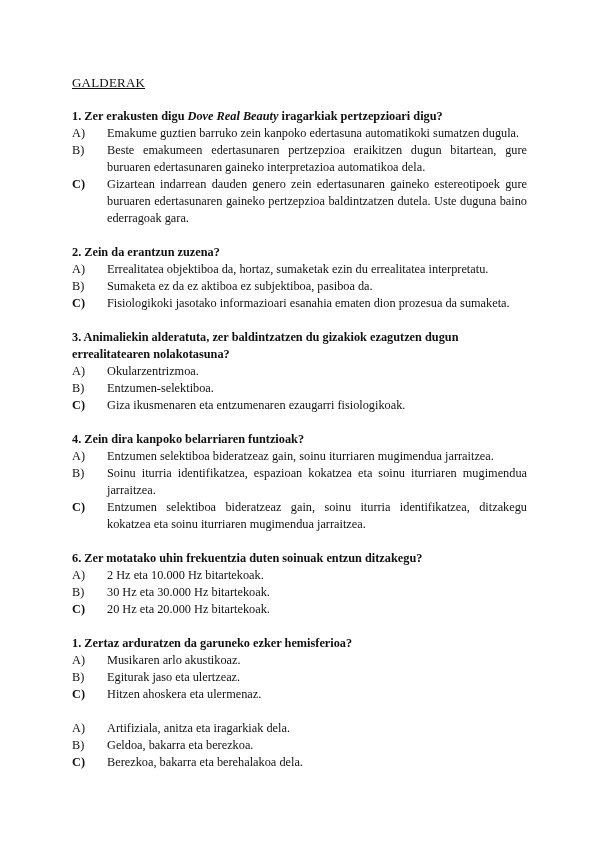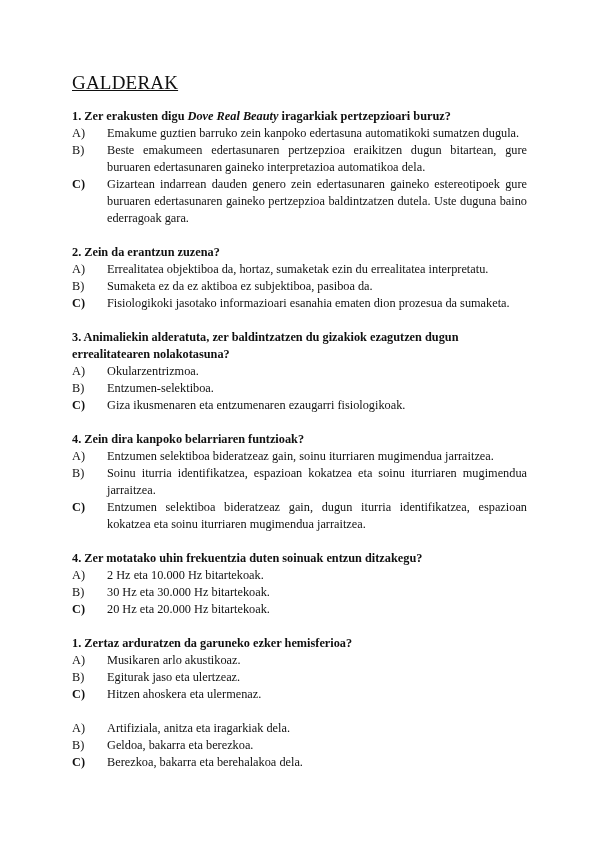--- a/index.html
+++ b/index.html
@@ -1,36 +1,36 @@
 <!DOCTYPE html>
 <html><head>
 <meta charset="utf-8">
 <style>
   html, body { margin: 0; padding: 0; background: #ffffff; }
   body { width: 600px; height: 848px; position: relative; overflow: hidden;
          font-family: "Liberation Serif", "DejaVu Serif", serif; color: #111; }
   .page { position: absolute; left: 72px; top: 74px; width: 455px; }
-  .title { font-size: 19px; font-weight: normal; text-decoration: underline;
+  .title { font-size: 13px; font-weight: normal; text-decoration: underline;
            margin: 0 0 16px 0; letter-spacing: 0.2px; line-height: 18px; }
   .question { margin: 0 0 17px 0; }
   .q-text { font-weight: bold; font-size: 12.3px; line-height: 17px; margin: 0; }
   .q-text i { font-weight: bold; }
   .option { display: flex; font-size: 12.3px; line-height: 17px; }
   .opt-label { width: 35px; flex: 0 0 35px; }
   .opt-label.bold { font-weight: bold; }
   .opt-text { flex: 1; text-align: justify; }
 </style>
 </head>
 <body>
 
 <div class="page">
   <h1 class="title">GALDERAK</h1>
 
   <div class="question">
-    <p class="q-text"><span>1. Zer erakusten digu </span><i>Dove Real Beauty</i><span> iragarkiak pertzepzioari buruz?</span></p>
+    <p class="q-text"><span>1. Zer erakusten digu </span><i>Dove Real Beauty</i><span> iragarkiak pertzepzioari digu?</span></p>
     <div class="option">
         <span class="opt-label">A)</span>
         <span class="opt-text">Emakume guztien barruko zein kanpoko edertasuna automatikoki sumatzen dugula.</span>
       </div>
     <div class="option">
         <span class="opt-label">B)</span>
         <span class="opt-text">Beste emakumeen edertasunaren pertzepzioa eraikitzen dugun bitartean, gure buruaren edertasunaren gaineko interpretazioa automatikoa dela.</span>
       </div>
     <div class="option">
         <span class="opt-label bold">C)</span>
@@ -75,26 +75,26 @@
     <div class="option">
         <span class="opt-label">A)</span>
         <span class="opt-text">Entzumen selektiboa bideratzeaz gain, soinu iturriaren mugimendua jarraitzea.</span>
       </div>
     <div class="option">
         <span class="opt-label">B)</span>
         <span class="opt-text">Soinu iturria identifikatzea, espazioan kokatzea eta soinu iturriaren mugimendua jarraitzea.</span>
       </div>
     <div class="option">
         <span class="opt-label bold">C)</span>
-        <span class="opt-text">Entzumen selektiboa bideratzeaz gain, dugun iturria identifikatzea, espazioan kokatzea eta soinu iturriaren mugimendua jarraitzea.</span>
+        <span class="opt-text">Entzumen selektiboa bideratzeaz gain, soinu iturria identifikatzea, ditzakegu kokatzea eta soinu iturriaren mugimendua jarraitzea.</span>
       </div>
   </div>
 
   <div class="question">
-    <p class="q-text">4. Zer motatako uhin frekuentzia duten soinuak entzun ditzakegu?</p>
+    <p class="q-text">6. Zer motatako uhin frekuentzia duten soinuak entzun ditzakegu?</p>
     <div class="option">
         <span class="opt-label">A)</span>
         <span class="opt-text">2 Hz eta 10.000 Hz bitartekoak.</span>
       </div>
     <div class="option">
         <span class="opt-label">B)</span>
         <span class="opt-text">30 Hz eta 30.000 Hz bitartekoak.</span>
       </div>
     <div class="option">
         <span class="opt-label bold">C)</span>

